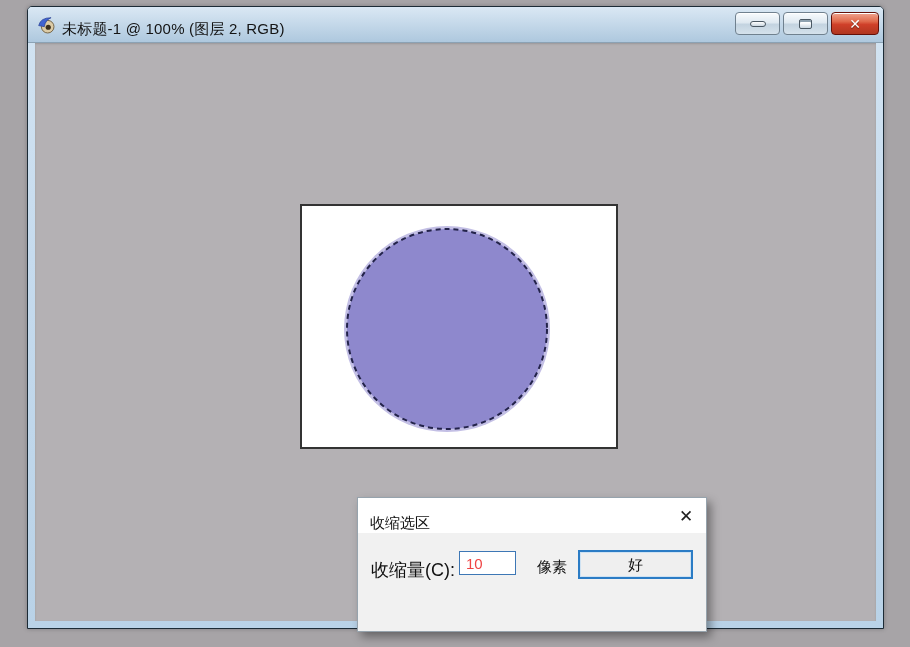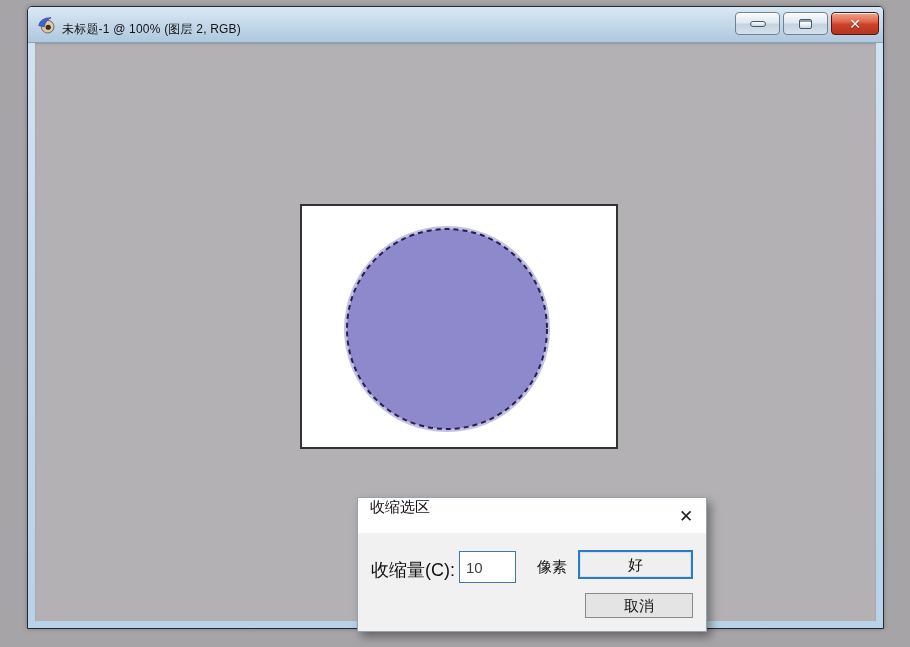--- a/index.html
+++ b/index.html
@@ -32,21 +32,21 @@
   }
   .titlebar{
     position:absolute;left:0;top:0;right:0;height:36px;
     background:linear-gradient(180deg,var(--titlebar-top),var(--titlebar-bottom));
     border-bottom:1px solid #8ba2b4;
     border-radius:4px 4px 0 0;
     display:flex;align-items:center;padding:0 4px 0 9px;
   }
   .doc-icon{width:18px;height:18px;flex:0 0 auto;margin-right:7px;}
   .title-text{
-    font-size:12px;color:#141414;letter-spacing:.2px;
+    font-size:15px;color:#141414;letter-spacing:.2px;
     white-space:nowrap;flex:1 1 auto;line-height:36px;margin-top:8px;
   }
   .win-buttons{display:flex;gap:3px;margin-left:auto;margin-top:-2px;}
   .win-btn{
     width:45px;height:23px;border-radius:4px;
     border:1px solid #70818f;
     background:linear-gradient(180deg,#f8fbfd 0%,#dfe9f1 45%,#c3d3e0 55%,#d5e2ec 100%);
     display:flex;align-items:center;justify-content:center;
     box-shadow:inset 0 1px 0 #fff;
     cursor:default;
@@ -83,35 +83,35 @@
   
   .dialog{
     position:absolute;left:357px;top:497px;width:350px;height:135px;
     background:var(--dialog-bg);
     border:1px solid #96a3ad;
     box-shadow:4px 5px 9px rgba(0,0,0,.38);
   }
   .dialog-titlebar{
     position:absolute;left:0;top:0;right:0;height:35px;
     background:#ffffff;
-    display:flex;align-items:flex-start;padding-left:12px;
+    display:flex;align-items:flex-end;padding-left:12px;
   }
   .dialog-title{font-size:15px;color:#111;}
   .dialog-close{
     position:absolute;right:6px;top:4px;width:28px;height:28px;
     display:flex;align-items:center;justify-content:center;
     font-size:17px;color:#222;font-weight:300;cursor:default;
   }
   .dlg-label{
     position:absolute;left:13px;top:60px;font-size:18px;color:#111;
   }
   .dlg-input{
-    position:absolute;left:101px;top:53px;width:57px;height:32px;
+    position:absolute;left:101px;top:53px;width:57px;height:24px;
     border:1px solid #3d77b5;background:#fff;
-    font-size:15px;color:#404040;padding:8px 6px;
+    font-size:15px;color:#ef4444;padding:8px 6px;
     font-family:"Liberation Sans","DejaVu Sans",sans-serif;
     outline:none;
   }
   .dlg-unit{
     position:absolute;left:163px;top:60px;font-size:15px;color:#111;margin-left:16px;
   }
   .btn-ok{
     position:absolute;left:220px;top:52px;width:115px;height:29px;
     background:#efefef;
     border:2px solid var(--accent-blue);
@@ -169,14 +169,13 @@
   <div class="dialog-titlebar">
     <span class="dialog-title">收缩选区</span>
   </div>
   <span class="dialog-close">✕</span>
 
   <span class="dlg-label">收缩量(C):</span>
   <input class="dlg-input" type="text" value="10" style="">
   <span class="dlg-unit">像素</span>
 
   <div class="btn-ok">好</div>
-  <div class="btn-cancel">取消</div>
 </div>
 
 </body></html>

